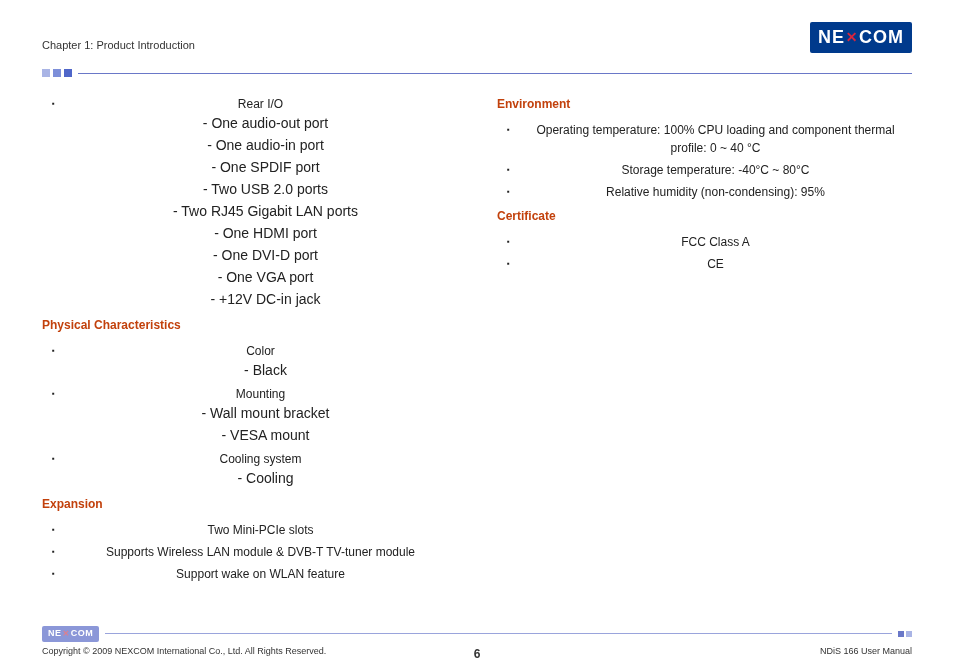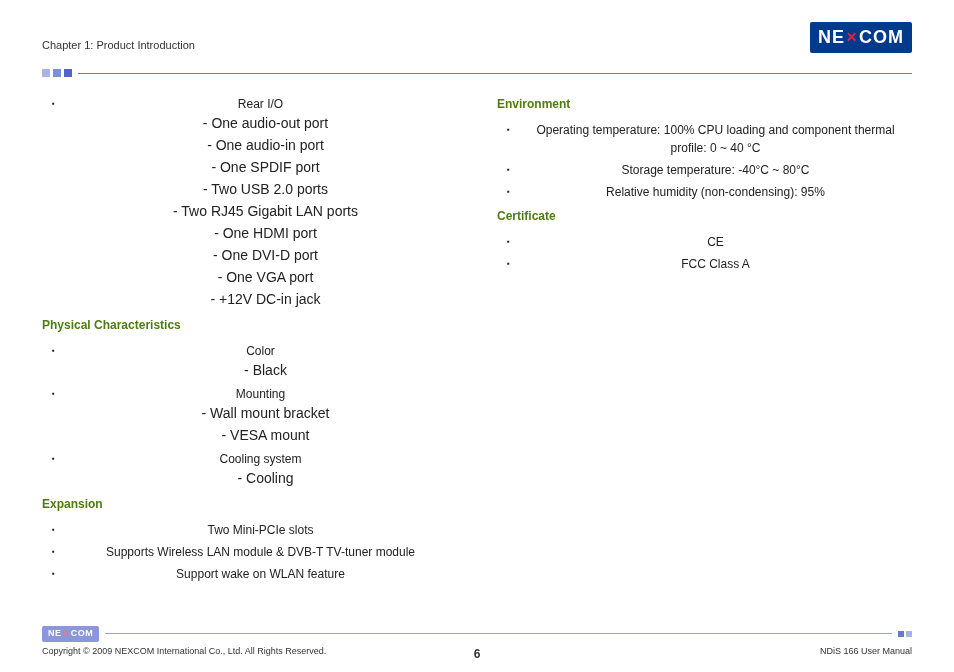--- a/index.html
+++ b/index.html
@@ -73,21 +73,21 @@
   }
   .columns {
     display: flex;
     gap: 40px;
   }
   .col { flex: 1; }
   .section-heading {
     font-weight: 700;
     font-size: 12px;
     margin: 6px 0 8px 0;
-    color: #4d7c0f;
+    color: #c2410c;
   }
   ul.bullets {
     list-style: none;
     padding-left: 10px;
   }
   ul.bullets > li {
     position: relative;
     padding-left: 12px;
     margin-bottom: 4px;
     font-size: 12px;
@@ -237,22 +237,22 @@
     <div class="col">
       <div class="section-heading" style="margin-top:0">Environment</div>
       <ul class="bullets">
         <li>Operating temperature: 100% CPU loading and component thermal profile: 0 ~ 40 °C</li>
         <li>Storage temperature: -40°C ~ 80°C</li>
         <li>Relative humidity (non-condensing): 95%</li>
       </ul>
 
       <div class="section-heading">Certificate</div>
       <ul class="bullets">
+        <li>FCC Class A</li>
         <li>CE</li>
-        <li>FCC Class A</li>
       </ul>
     </div>
   </div>
 </div>
 
 <div class="footer">
   <div class="footer-rule-wrap">
     <div class="footer-logo">
       <span>NE</span>
         <span class="footer-logo-x"></span>

